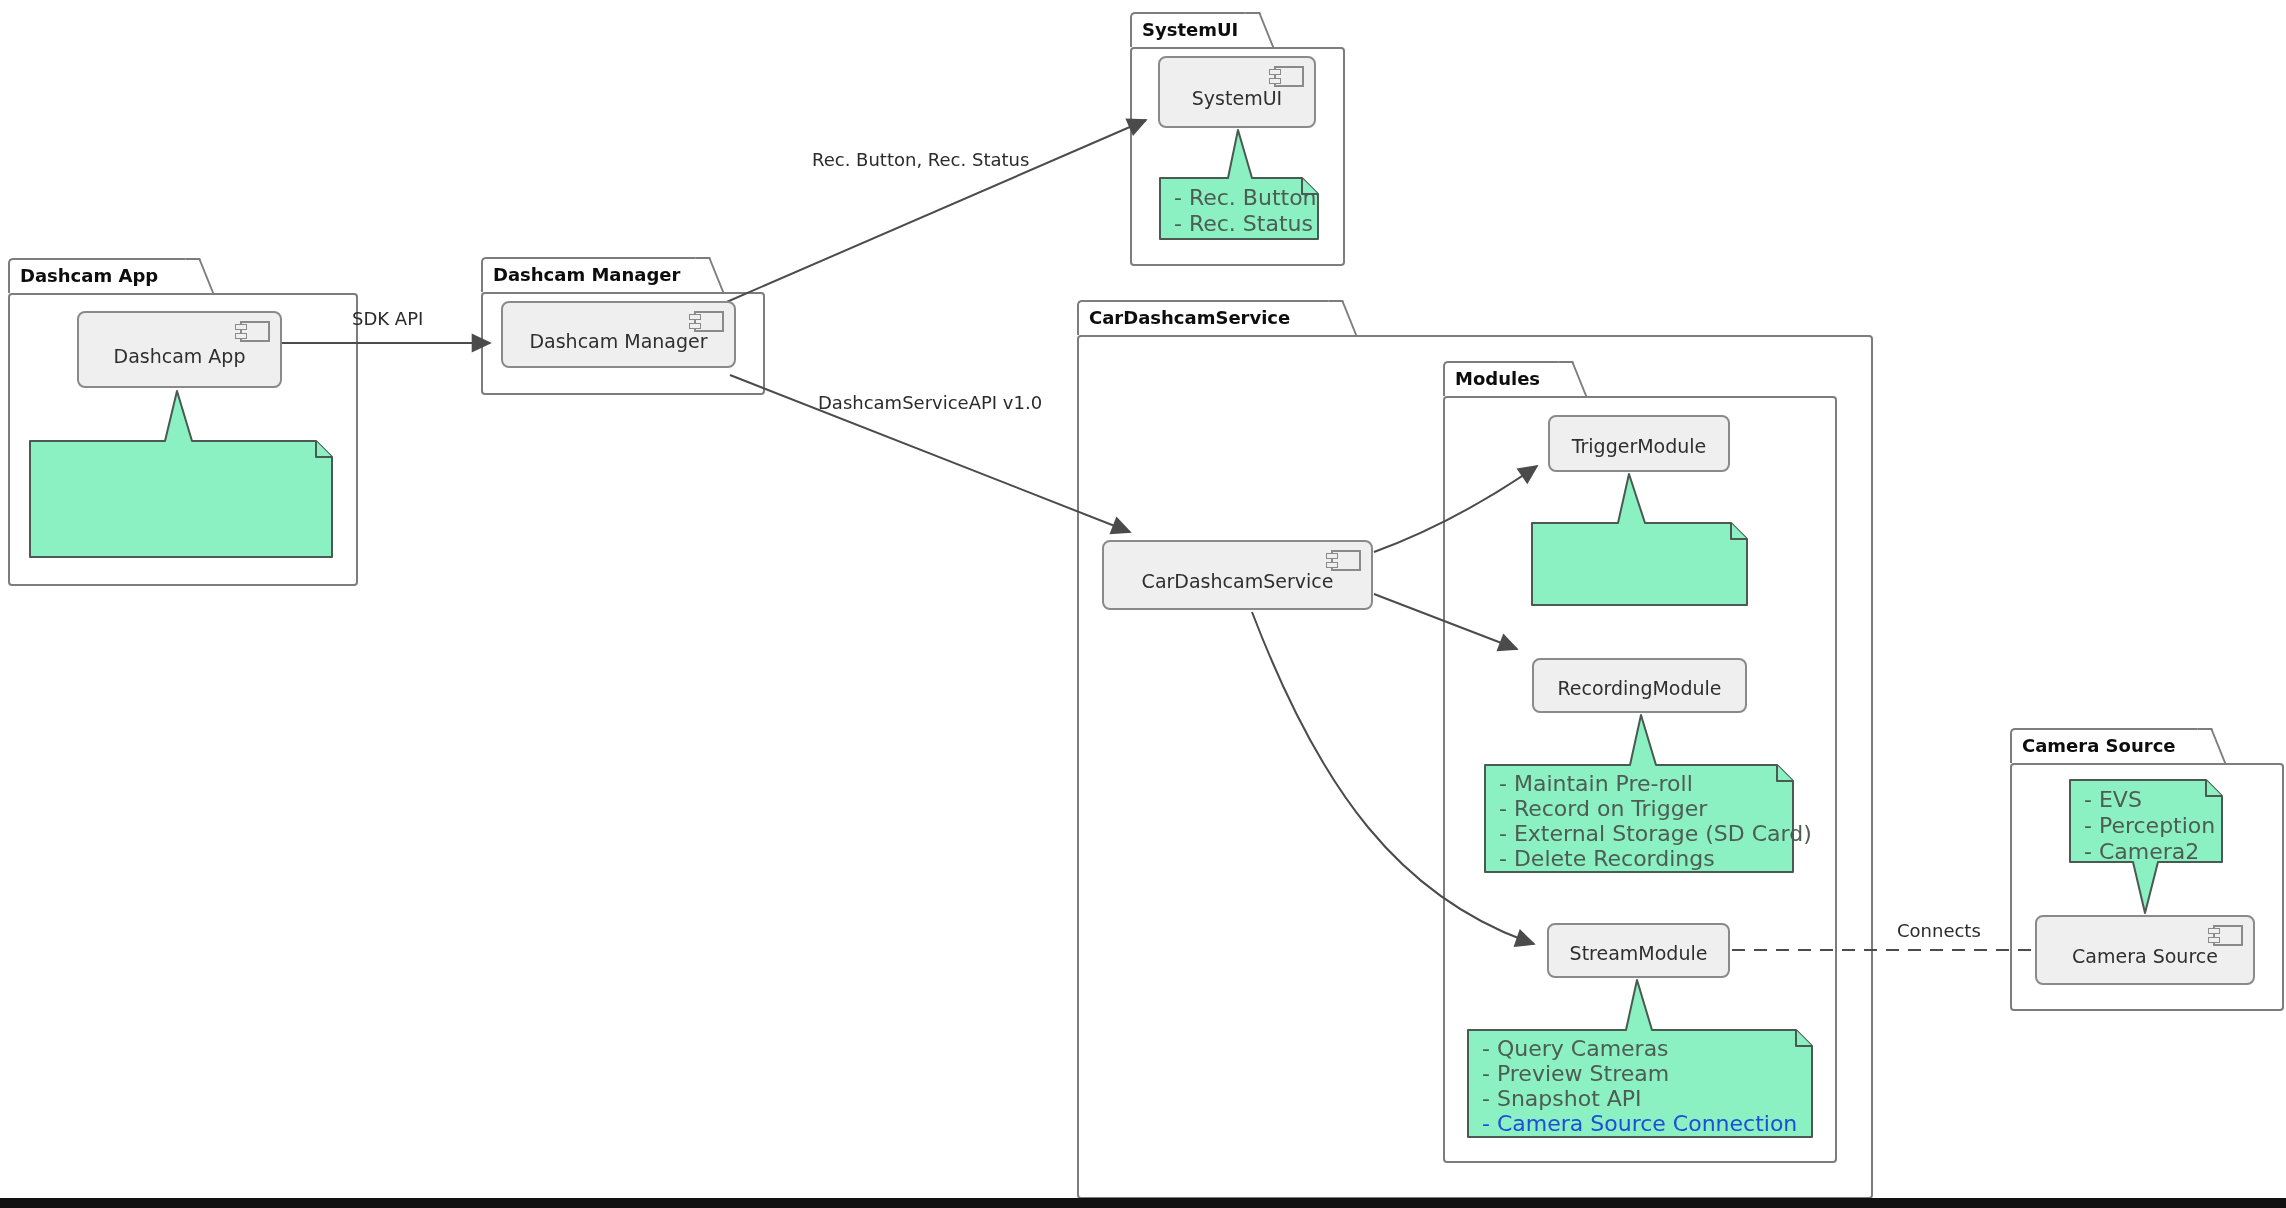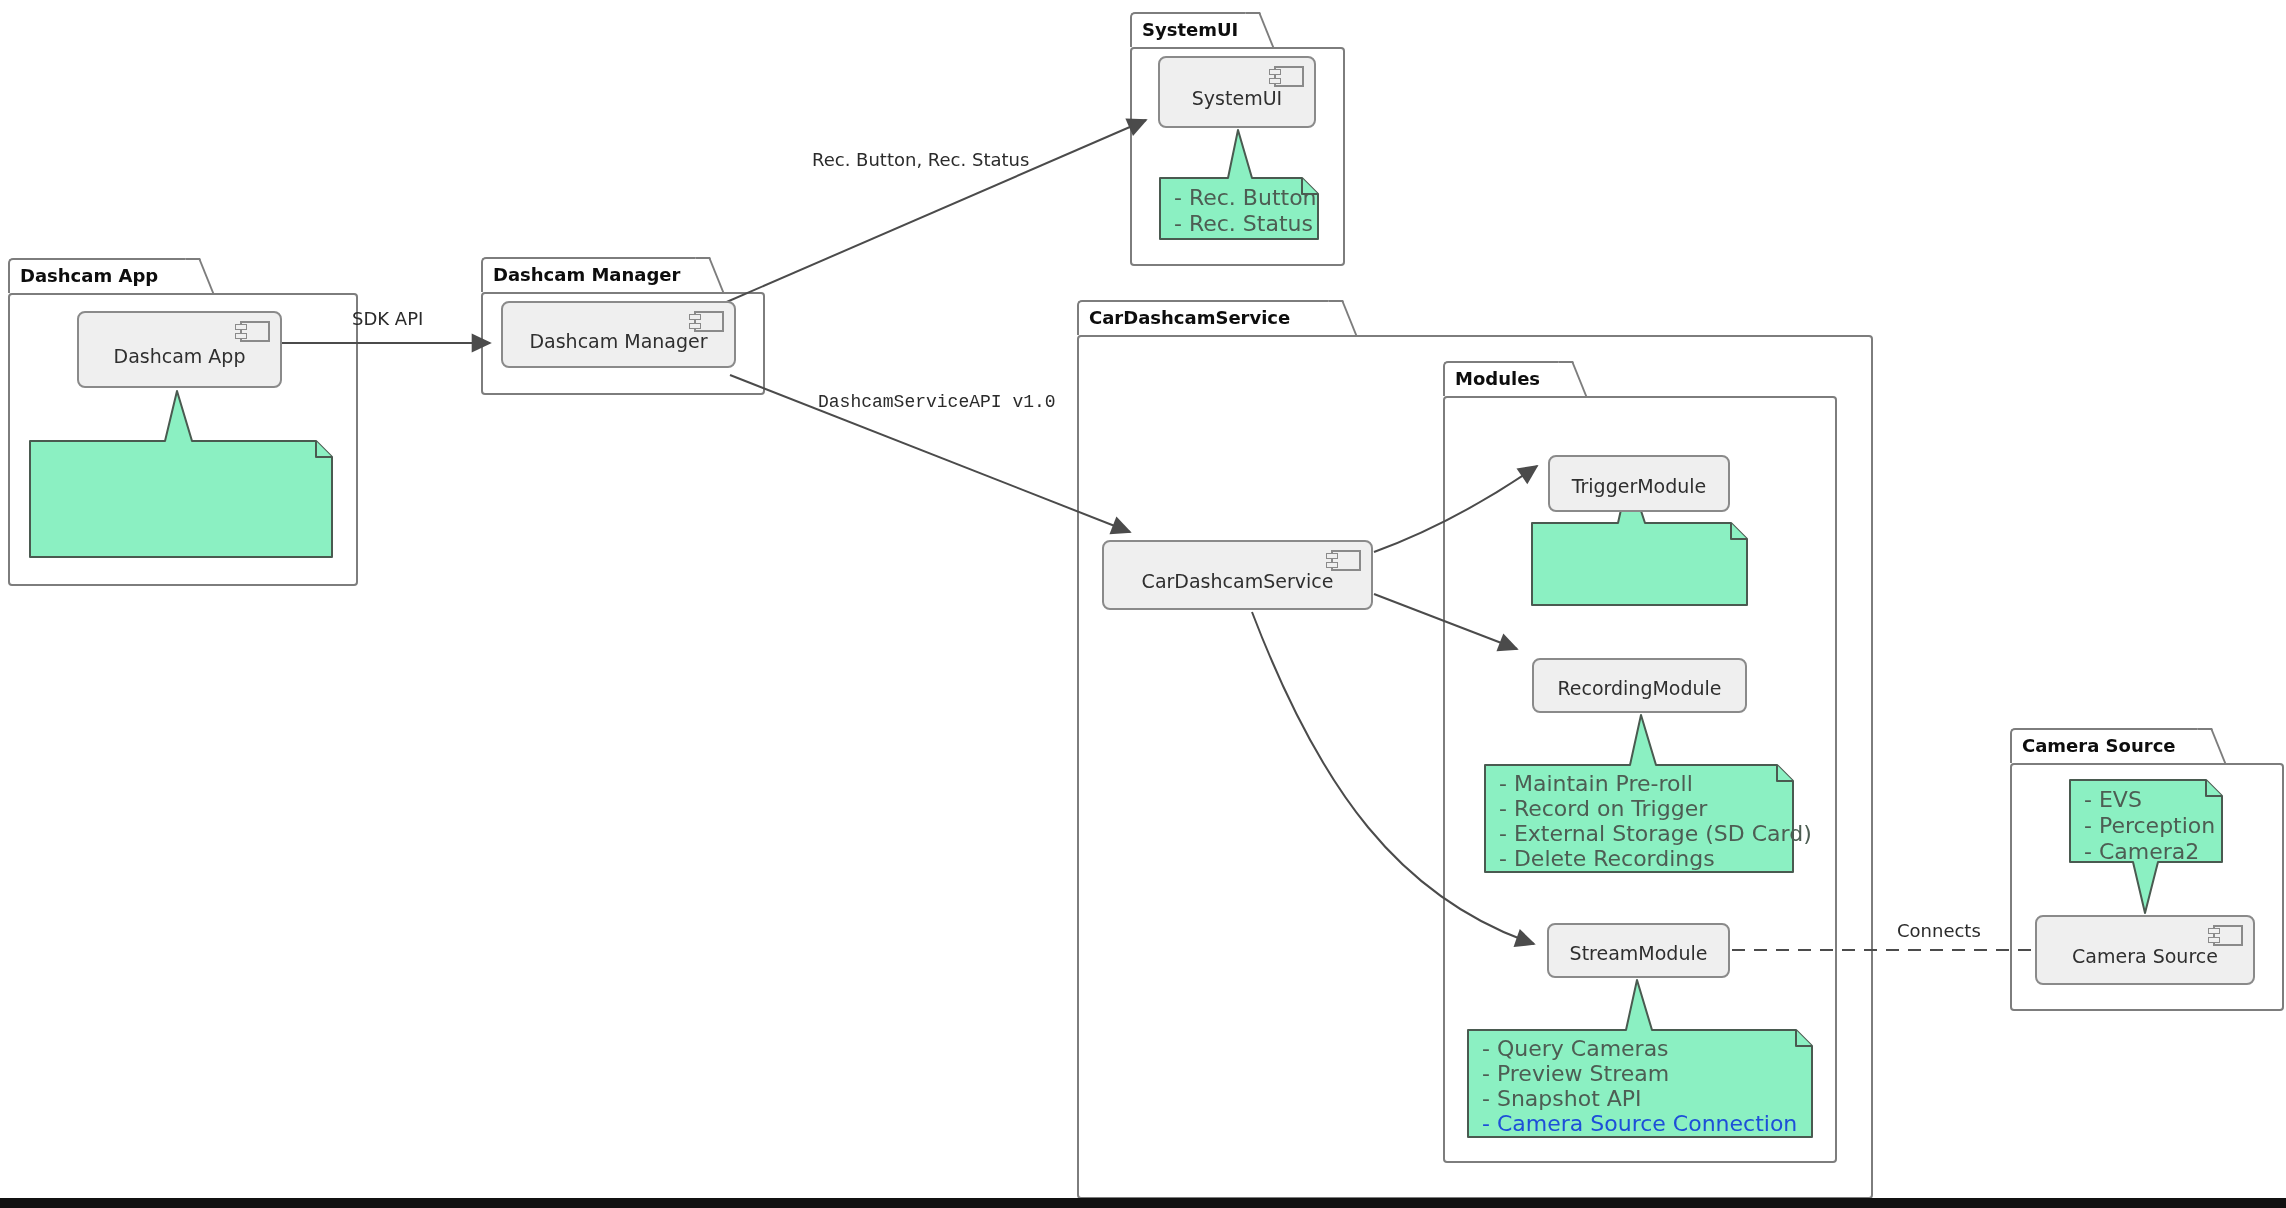--- a/index.html
+++ b/index.html
@@ -124,21 +124,21 @@
     <span>Dashcam Manager</span>
   </div>
   <div class="comp" style="left:1158px; top:56px; width:158px; height:72px;">
     <span class="comp-icon"></span>
     <span>SystemUI</span>
   </div>
   <div class="comp" style="left:1102px; top:540px; width:271px; height:70px;">
     <span class="comp-icon"></span>
     <span>CarDashcamService</span>
   </div>
-  <div class="comp" style="left:1548px; top:415px; width:182px; height:57px; padding-top:4px;margin-top:40px;">
+  <div class="comp" style="left:1548px; top:415px; width:182px; height:57px; padding-top:4px;">
     <span>TriggerModule</span>
   </div>
   <div class="comp" style="left:1532px; top:658px; width:215px; height:55px; padding-top:4px;">
     <span>RecordingModule</span>
   </div>
   <div class="comp" style="left:1547px; top:923px; width:183px; height:55px; padding-top:4px;">
     <span>StreamModule</span>
   </div>
   <div class="comp" style="left:2035px; top:915px; width:220px; height:70px;">
     <span class="comp-icon"></span>
@@ -162,17 +162,17 @@
     <div class="note-line bold">- Camera Source Connection</div>
   </div>
   <div class="note-text" style="left:2084px; top:787px; line-height:26px;">
     <div class="note-line">- EVS</div>
     <div class="note-line">- Perception</div>
     <div class="note-line">- Camera2</div>
   </div>
 
   <span class="edge-label" style="left:352px;  top:308px;">SDK API</span>
   <span class="edge-label" style="left:812px;  top:149px;">Rec. Button, Rec. Status</span>
-  <span class="edge-label" style="left:818px;  top:392px;font-family:Liberation Mono, monospace;">DashcamServiceAPI v1.0</span>
+  <span class="edge-label" style="left:818px;  top:392px;">DashcamServiceAPI v1.0</span>
   <span class="edge-label" style="left:1897px; top:920px;">Connects</span>
 
   <div id="bottom-bar"></div>
 </div>
 
 </body></html>

